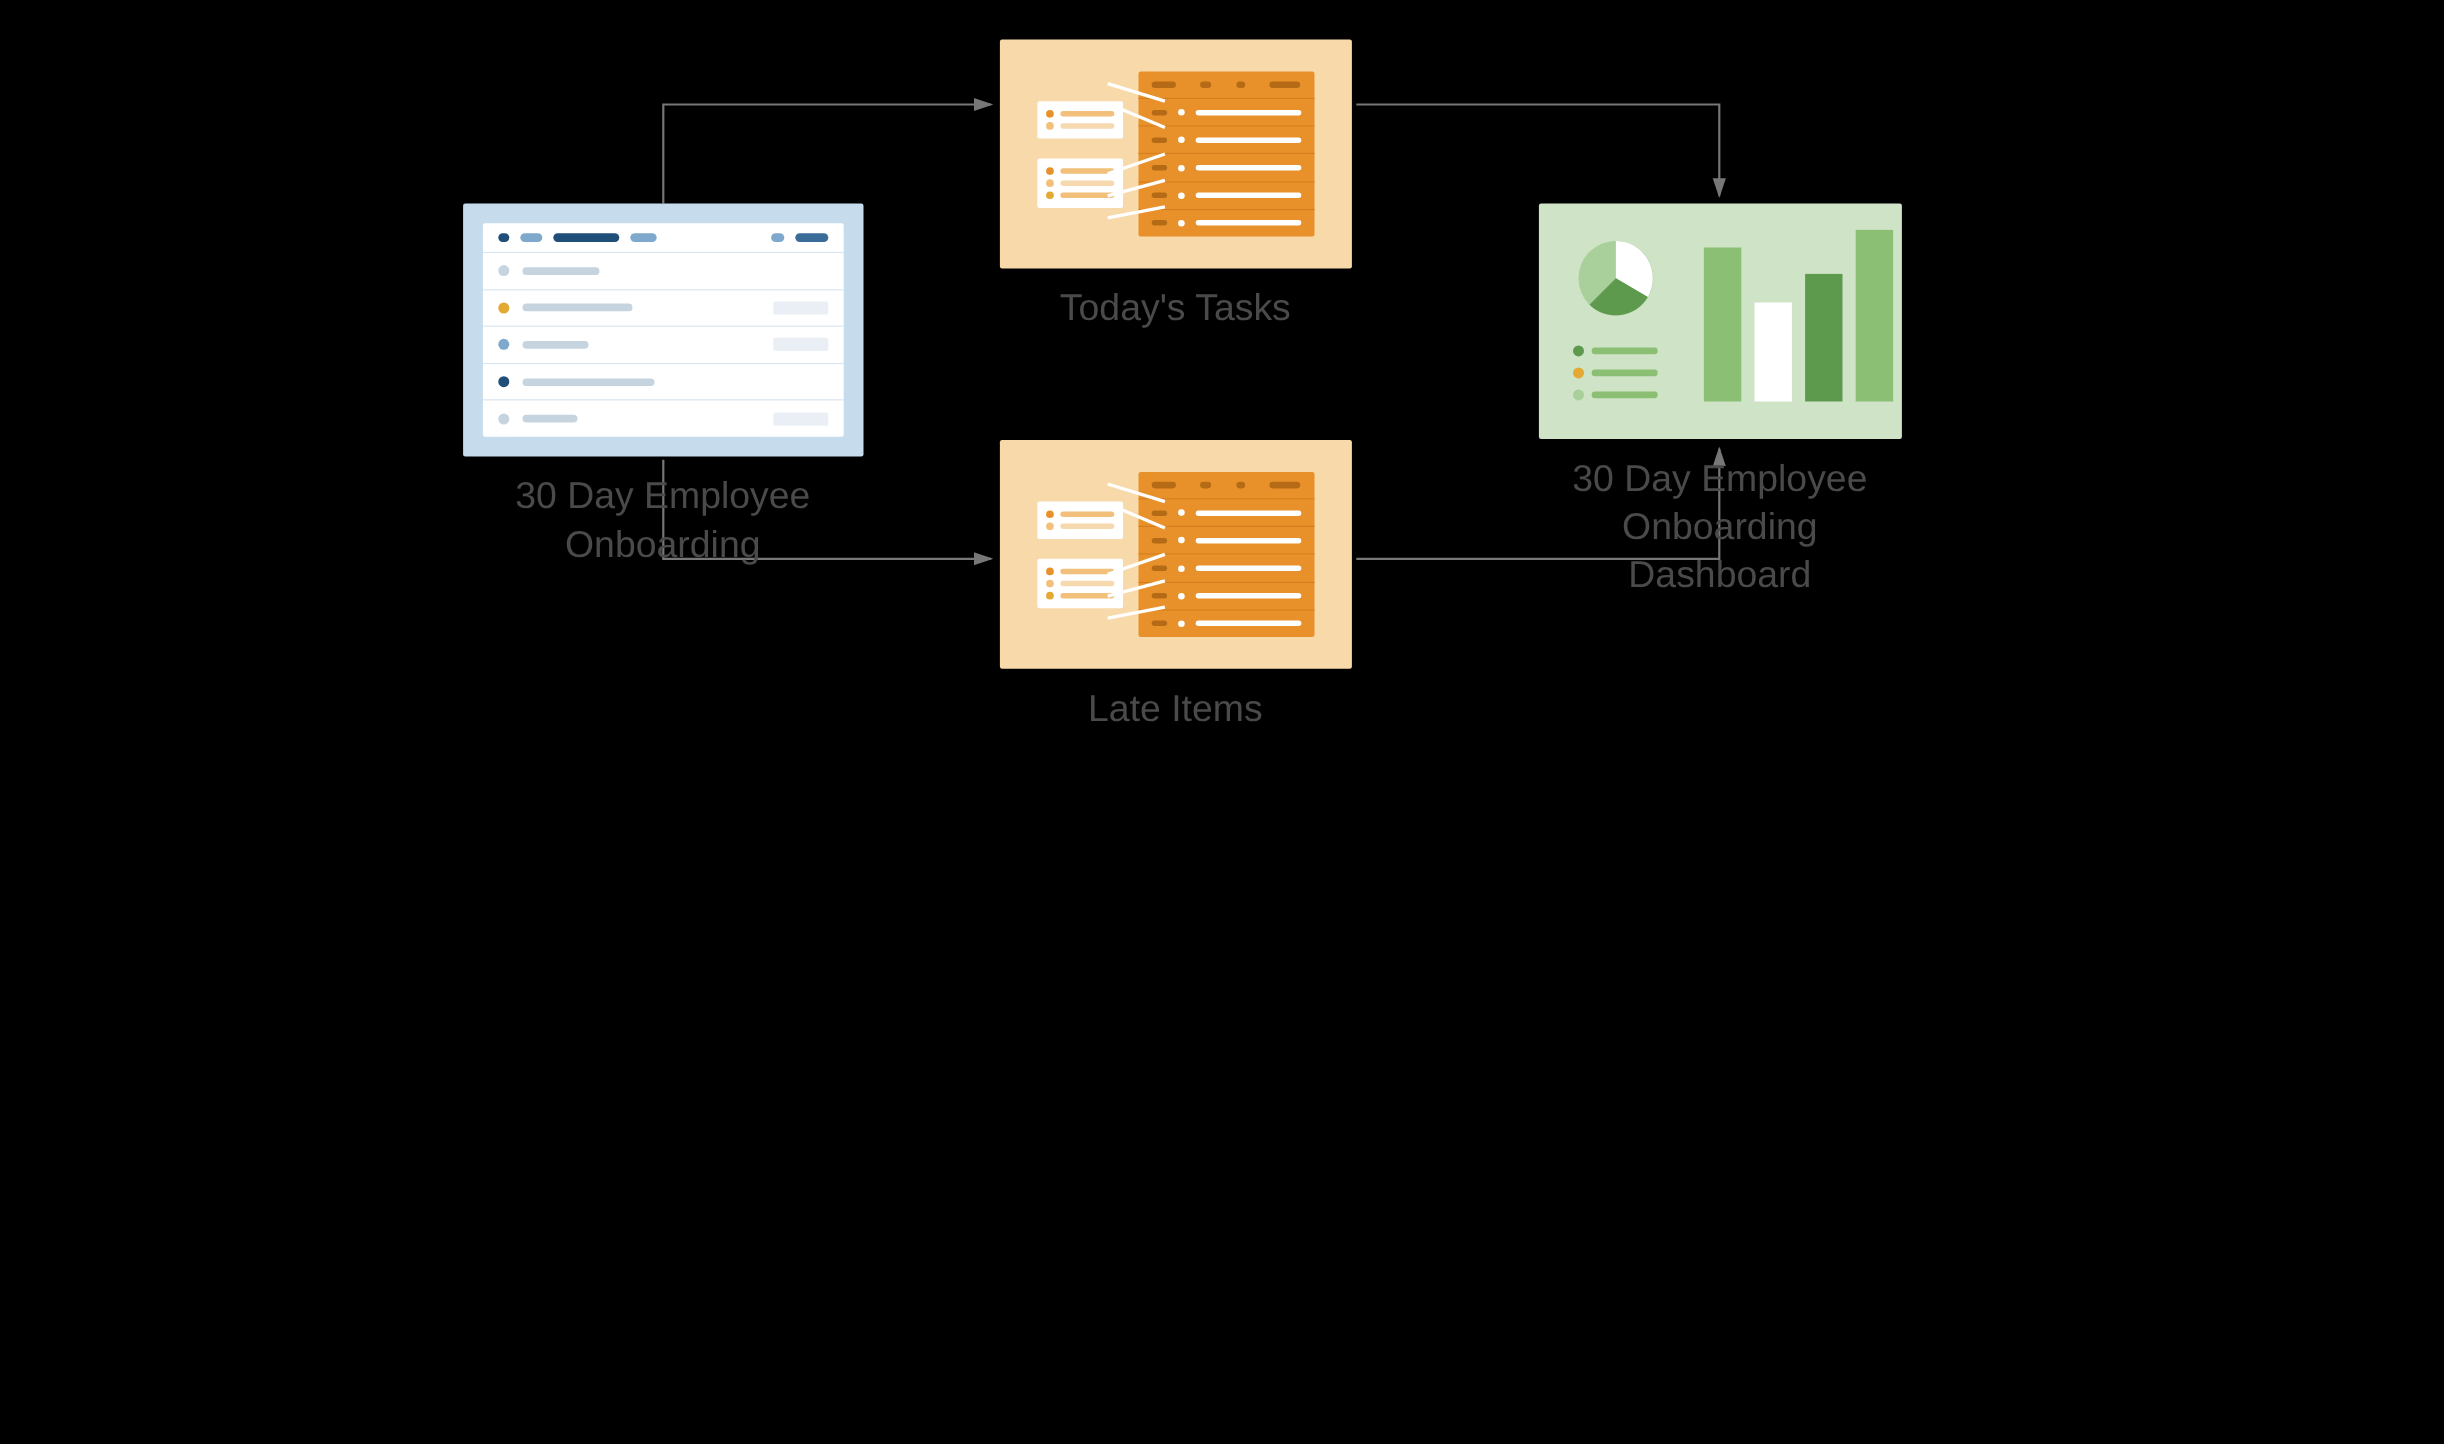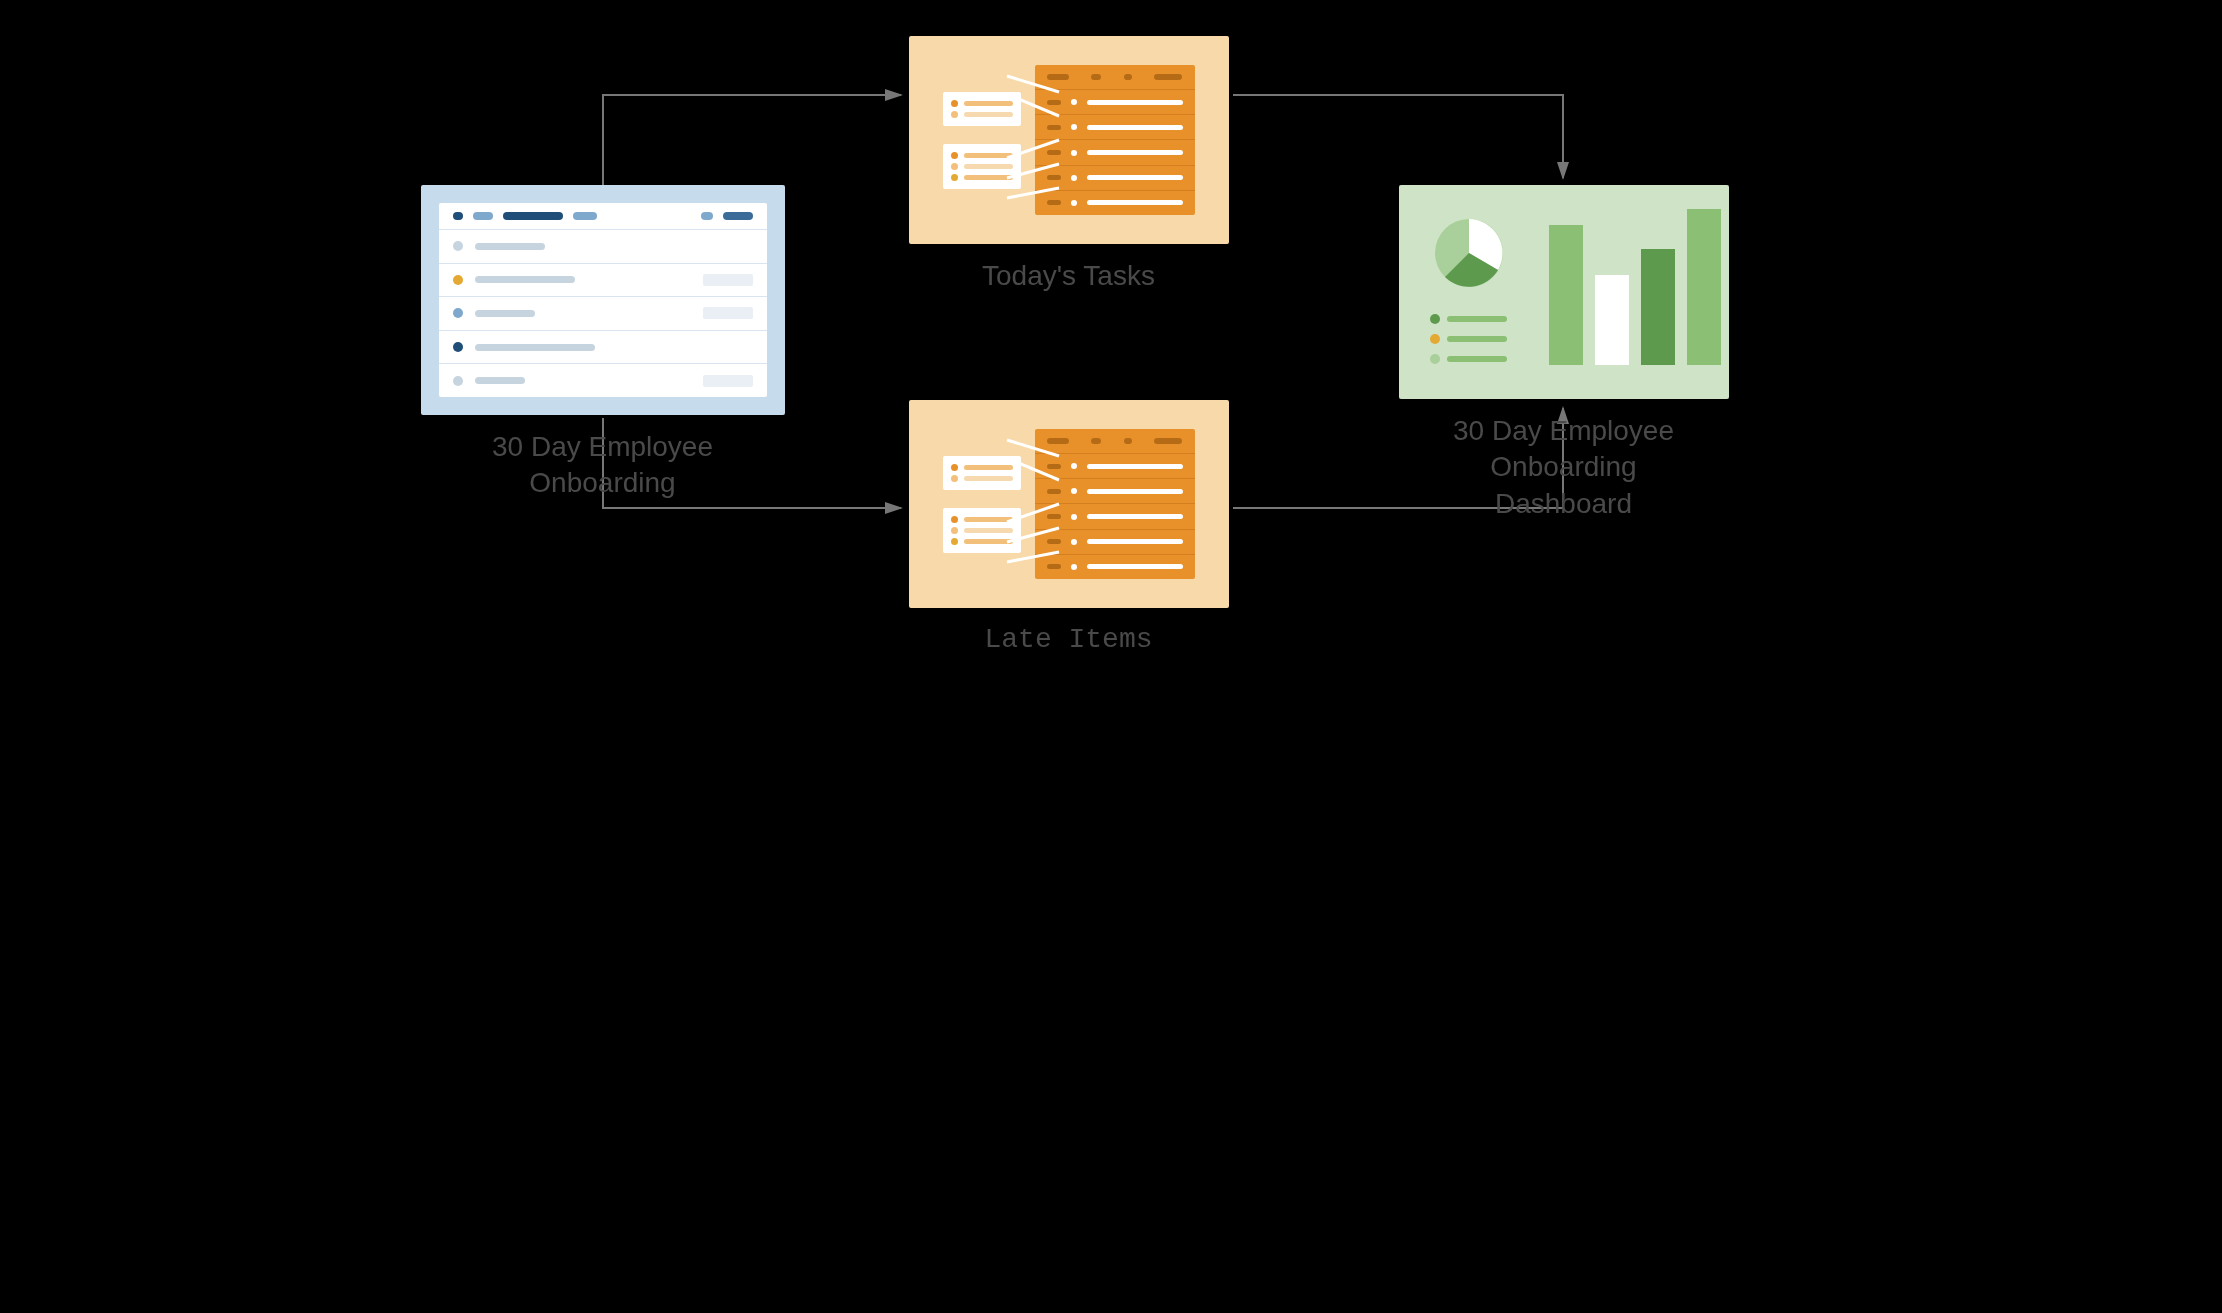--- a/index.html
+++ b/index.html
@@ -1,19 +1,19 @@
 <!DOCTYPE html>
 <html><head>
 <meta charset="utf-8">
 <style>
   html,body{margin:0;padding:0;background:#000;width:100%;height:100%;}
   body{font-family:"Helvetica Neue",Arial,sans-serif;}
   .stage{position:relative;width:1481px;height:876px;margin:0 auto;background:#000;}
   .node{position:absolute;text-align:center;}
-  .caption{color:#4a4a4a;font-size:28px;line-height:1.3;margin-top:14px;}
+  .caption{color:#4a4a4a;font-size:34px;line-height:1.3;margin-top:14px;}
   
   .sheet{
     width:364px;height:230px;background:#c6dced;position:relative;border-radius:2px;
   }
   .sheet-inner{
     position:absolute;left:18px;top:18px;right:18px;bottom:18px;background:#fff;border-radius:2px;
     display:flex;flex-direction:column;
   }
   .sheet-hdr{height:26px;display:flex;align-items:center;gap:10px;padding:0 14px;}
   .pill{height:8px;border-radius:4px;background:#7fa9cc;}
@@ -184,21 +184,21 @@
         <div class="trow">
             <span class="tdash"></span>
             <span class="tdot"></span>
             <span class="tline"></span>
           </div>
       </div>
     </div>
     <div class="caption">Today's Tasks</div>
   </div>
 
-  <div class="node" style="left:538px;top:400px;font-family:Liberation Mono, monospace;">
+  <div class="node" style="left:538px;top:400px;">
     <div class="report">
       <div class="src-col">
         <div class="src-group">
           <div class="src-row">
               <span class="sdot o"></span>
               <span class="sline"></span>
             </div>
           <div class="src-row">
               <span class="sdot l"></span>
               <span class="sline" style="opacity:.6"></span>

